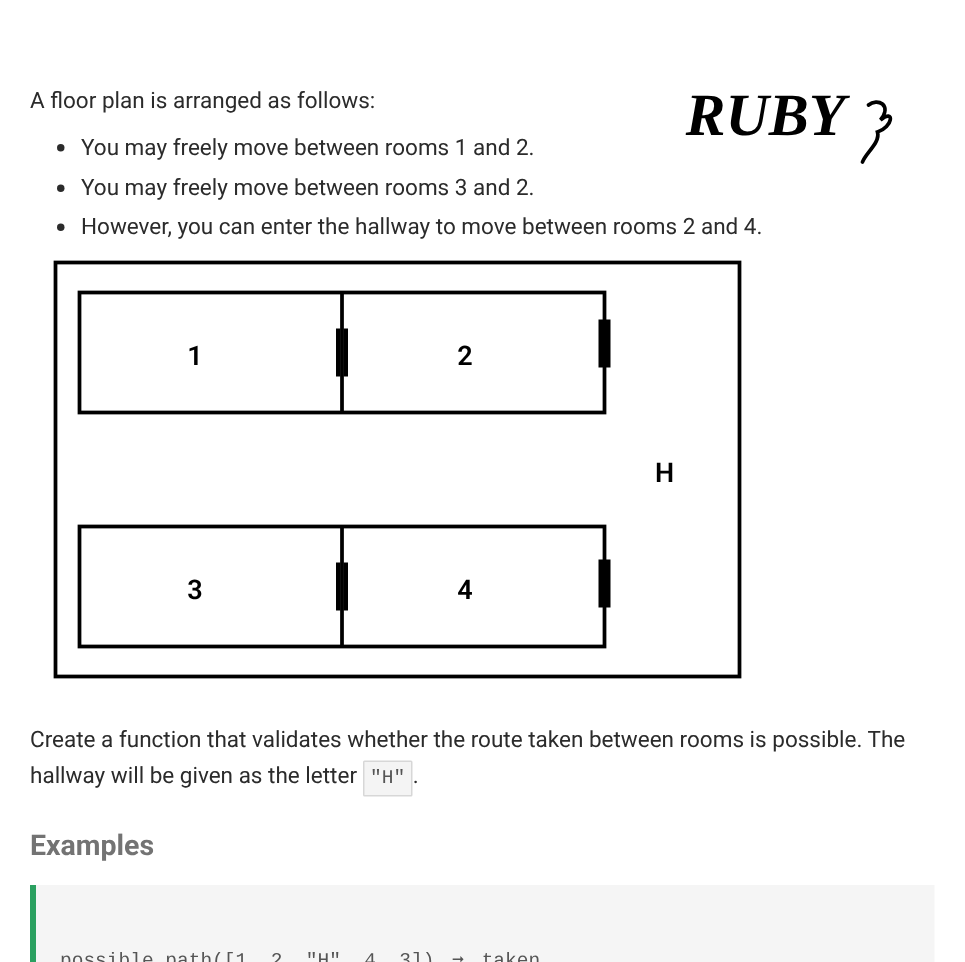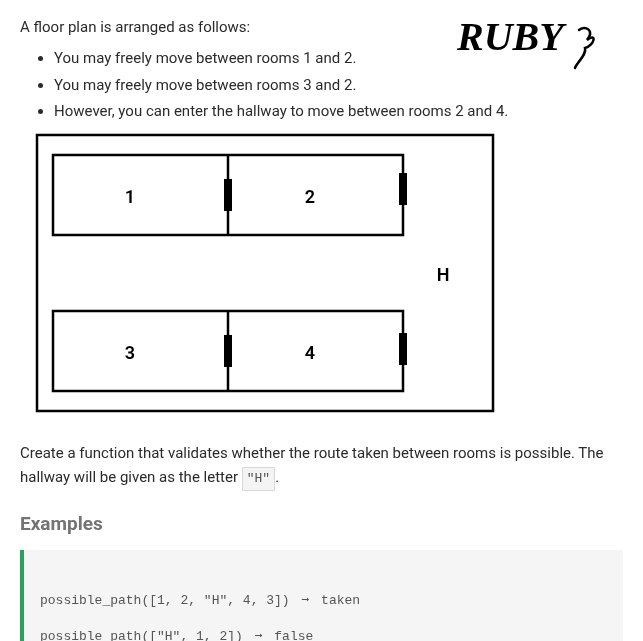--- a/index.html
+++ b/index.html
@@ -11,20 +11,21 @@
       font-family: -apple-system, BlinkMacSystemFont, "Segoe UI", Roboto, Helvetica, Arial, sans-serif;
       background: #ffffff;
       color: #2b2b2b;
       padding: 16px 20px;
       width: 643px;
       font-size: 15px;
       line-height: 1.55;
     }
     .intro {
       margin-bottom: 8px;
+      margin-top: 40px;
     }
     .ruby-wrap {
       position: relative;
     }
     .ruby-logo {
       position: absolute;
       right: 16px;
       top: -6px;
       margin-left: 45px;
     }

